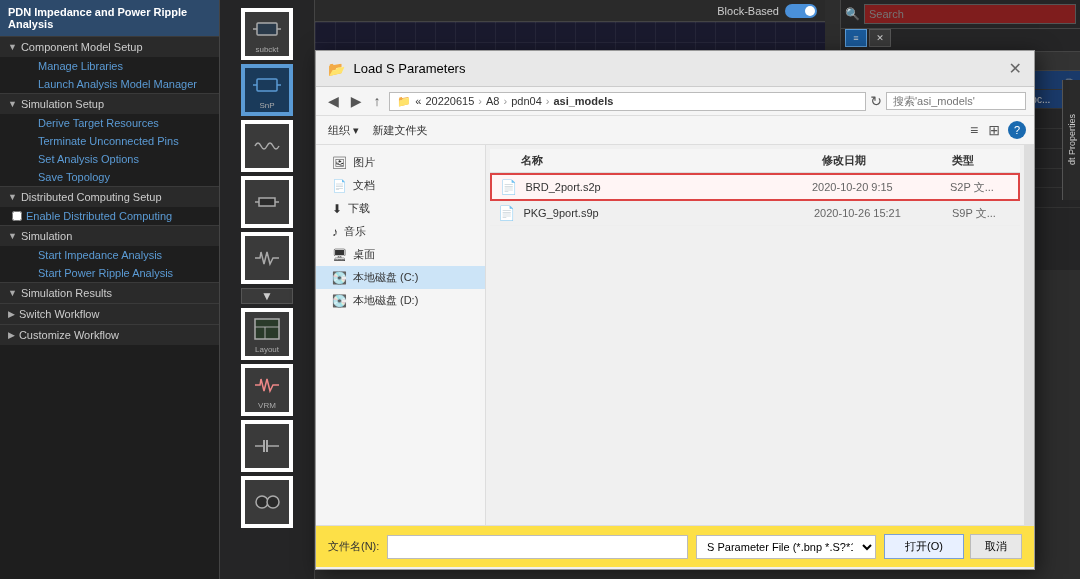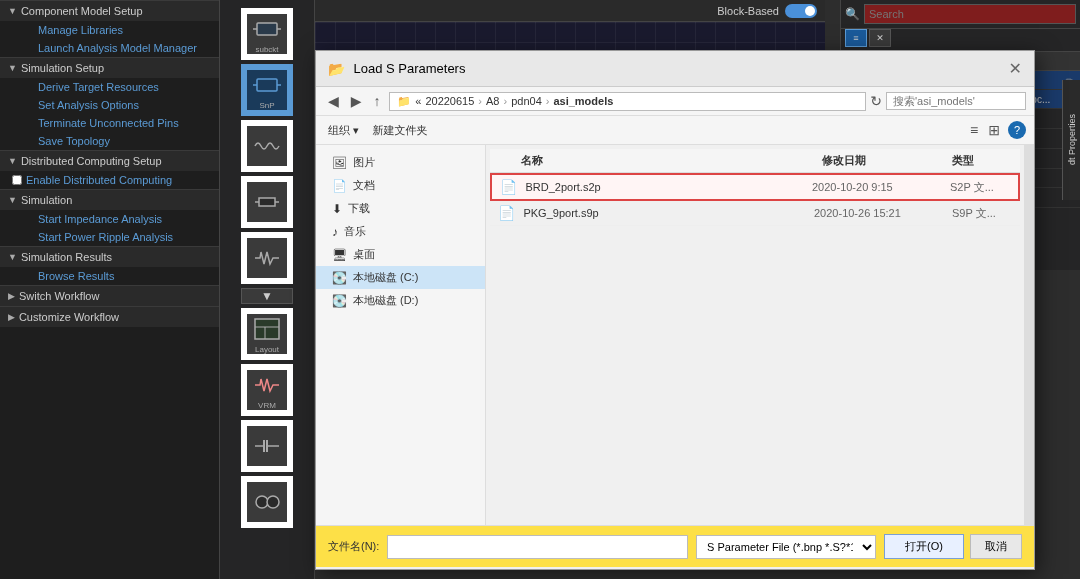--- a/index.html
+++ b/index.html
@@ -27,21 +27,21 @@
     .checkbox-item { display: flex; align-items: center; gap: 4px; padding: 3px 12px; font-size: 11px; color: #5b9bd5; }
     .checkbox-item input { width: 10px; height: 10px; }
 
     
     .toolbar-strip {
       position: absolute; left: 220px; top: 0; width: 95px; height: 579px;
       background: #252526; border-right: 1px solid #444;
       display: flex; flex-direction: column; align-items: center; padding-top: 8px; gap: 4px;
     }
     .tool-btn {
-      width: 52px; height: 52px; background: #3a3a3a; border: 6px solid #ffffff;
+      width: 52px; height: 52px; background: #3a3a3a; border: 4px solid #ffffff;
       display: flex; flex-direction: column; align-items: center; justify-content: center;
       cursor: pointer; font-size: 9px; color: #ccc; gap: 2px;
     }
     .tool-btn.active { background: #1a3a5a; border-color: #5b9bd5; }
     .tool-btn svg { width: 28px; height: 28px; }
     .tool-btn-label { font-size: 8px; color: #aaa; }
     .tool-arrow {
       width: 52px; height: 16px; background: #3a3a3a; border: 1px solid #555;
       display: flex; align-items: center; justify-content: center; cursor: pointer; color: #ccc;
     }
@@ -175,35 +175,36 @@
     }
     .btn-cancel {
       background: #e8e8e8; border: 1px solid #bbb; padding: 4px 14px; cursor: pointer; font-size: 11px; color: #000;
     }
     .scrollbar-v { width: 10px; background: #ddd; }
   </style>
 </head>
 <body>
 
 <div class="left-panel">
+  <div class="left-panel-title">PDN Impedance and Power Ripple Analysis</div>
 
   <div class="section-header">
     <span class="arrow">▼</span>
     <span>Component Model Setup</span>
   </div>
   <div class="section-item highlight">Manage Libraries</div>
   <div class="section-item highlight">Launch Analysis Model Manager</div>
 
   <div class="section-header">
     <span class="arrow">▼</span>
     <span>Simulation Setup</span>
   </div>
   <div class="section-item highlight">Derive Target Resources</div>
+  <div class="section-item highlight">Terminate Unconnected Pins</div>
   <div class="section-item highlight">Set Analysis Options</div>
-  <div class="section-item highlight">Terminate Unconnected Pins</div>
   <div class="section-item highlight">Save Topology</div>
 
   <div class="section-header">
     <span class="arrow">▼</span>
     <span>Distributed Computing Setup</span>
   </div>
   <div class="checkbox-item">
     <input type="checkbox" style="">
     <span>Enable Distributed Computing</span>
   </div>
@@ -212,21 +213,20 @@
     <span class="arrow">▼</span>
     <span>Simulation</span>
   </div>
   <div class="section-item highlight">Start Impedance Analysis</div>
   <div class="section-item highlight">Start Power Ripple Analysis</div>
 
   <div class="section-header">
     <span class="arrow">▼</span>
     <span>Simulation Results</span>
   </div>
-  <div class="section-item highlight">Browse Results</div>
 
   <div class="section-header">
     <span class="arrow">▶</span>
     <span>Switch Workflow</span>
   </div>
 
   <div class="section-header">
     <span class="arrow">▶</span>
     <span>Customize Workflow</span>
   </div>

